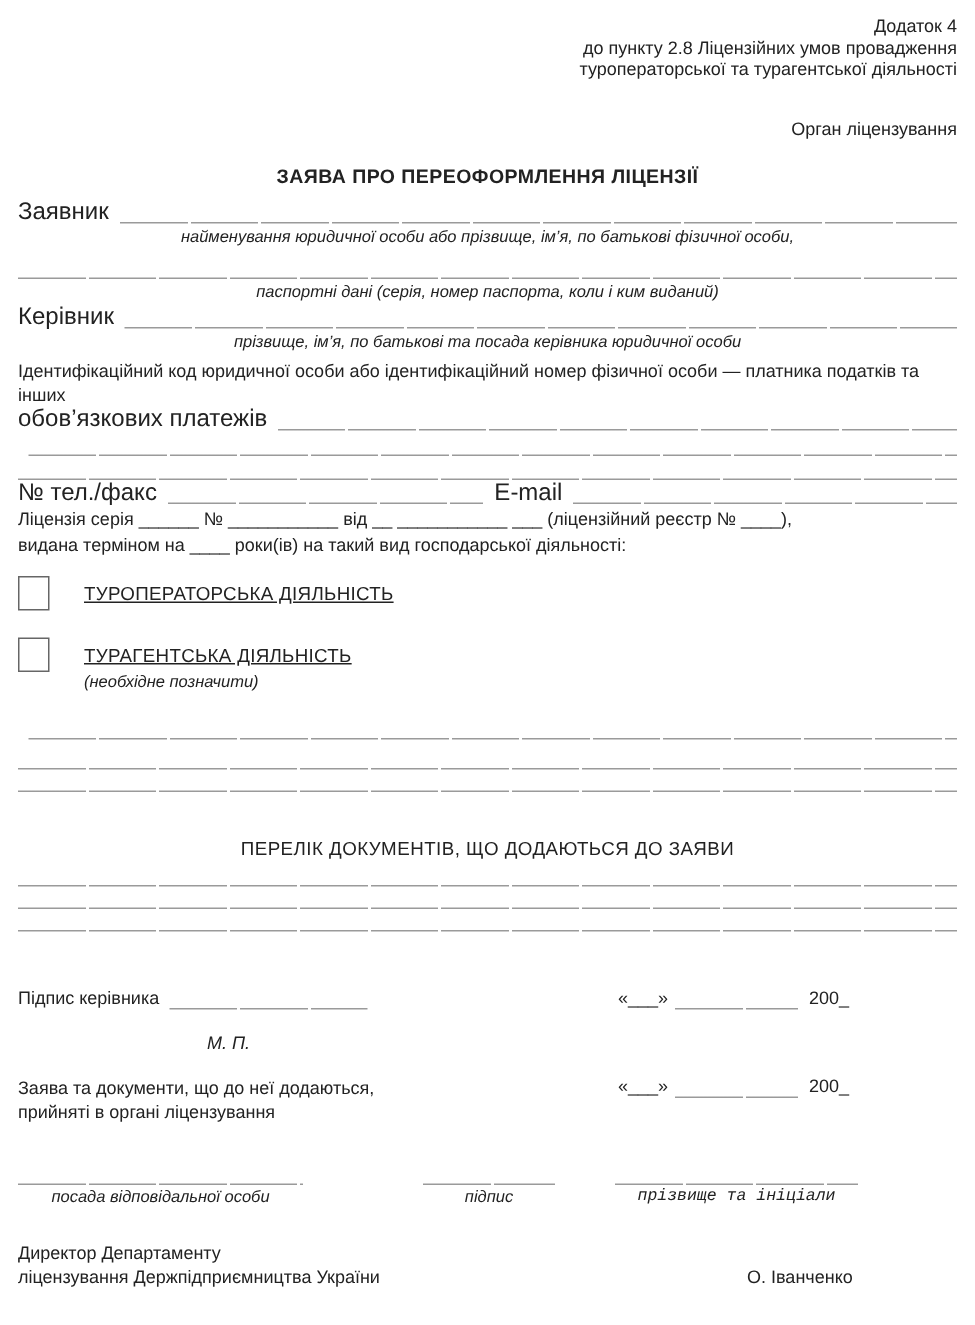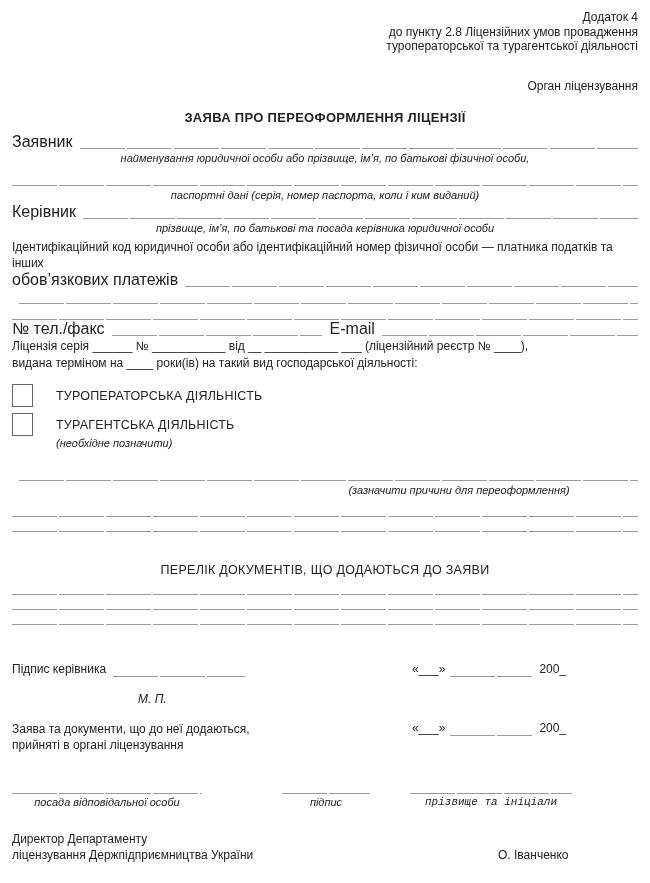--- a/index.html
+++ b/index.html
@@ -30,21 +30,21 @@
 
   .frow { display: flex; align-items: flex-end; font-size: 16px; line-height: 15px; }
   .lbl { white-space: nowrap; }
   .fill { flex: 1 1 auto; margin-left: 7px; height: 15px; }
   .rule { height: 15px; }
   .hint { font-size: 11px; font-style: italic; line-height: 13px; text-align: center; margin-top: 3px; }
   .hint-right { font-size: 11px; font-style: italic; line-height: 13px; text-align: center; margin-top: 3px; margin-left: 268px; }
 
   .plain { font-size: 12px; line-height: 16px; }
 
-  .cb-row { display: flex; align-items: flex-end; }
+  .cb-row { display: flex; align-items: flex-end; text-decoration: underline; }
   .cb { width: 21px; height: 23px; border: 1px solid #666; flex: none; margin-right: 23px; background: #fff; }
   .cb-label { font-size: 12.5px; padding-bottom: 4px; letter-spacing: .2px; }
   .note { font-size: 11px; font-style: italic; margin-left: 44px; margin-top: 1px; }
 
   .docs-h { text-align: center; font-size: 12.5px; letter-spacing: .3px; margin-top: 31px; }
 
   .date { display: flex; align-items: flex-end; font-size: 12px; line-height: 15px; flex: none; }
   .date .q { margin-right: 5px; }
   .date .blank { width: 82px; height: 15px; margin-right: 7px; }
 
@@ -116,30 +116,29 @@
     <span class="fill ln"></span>
   </div>
 
   <div class="plain" style="margin-top:2px;">Ліцензія серія ______ № ___________ від __ ___________ ___ (ліцензійний реєстр № ____),</div>
   <div class="plain" style="margin-top:1px;">видана терміном на ____ роки(ів) на такий вид господарської діяльності:</div>
 
   <div class="cb-row" style="margin-top:13px;">
     <span class="cb"></span>
     <span class="cb-label">ТУРОПЕРАТОРСЬКА ДІЯЛЬНІСТЬ</span>
   </div>
-  <div class="cb-row" style="margin-top:6px;">
+  <div class="cb-row" style="margin-top:18px;">
     <span class="cb"></span>
     <span class="cb-label">ТУРАГЕНТСЬКА ДІЯЛЬНІСТЬ</span>
   </div>
   <div class="note">(необхідне позначити)</div>
 
   <div class="frow" style="margin-top:17px;">
     <span class="fill ln"></span>
   </div>
-  <div class="hint-right">(зазначити причини для переоформлення)</div>
 
   <div class="rule ln" style="margin-top:5px;"></div>
   <div class="rule ln"></div>
 
   <div class="docs-h">ПЕРЕЛІК ДОКУМЕНТІВ, ЩО ДОДАЮТЬСЯ ДО ЗАЯВИ</div>
   <div class="rule ln" style="margin-top:3px;"></div>
   <div class="rule ln"></div>
   <div class="rule ln"></div>
 
   <div class="sig-row">

